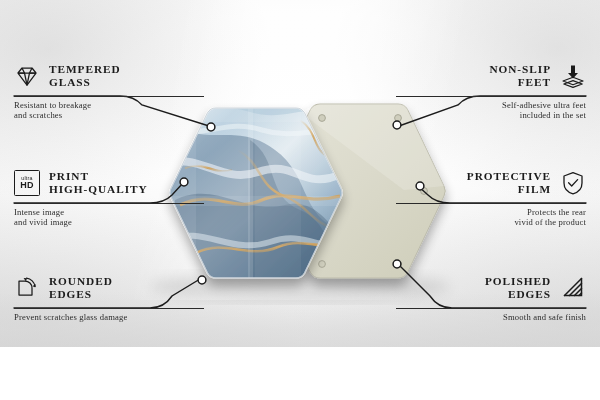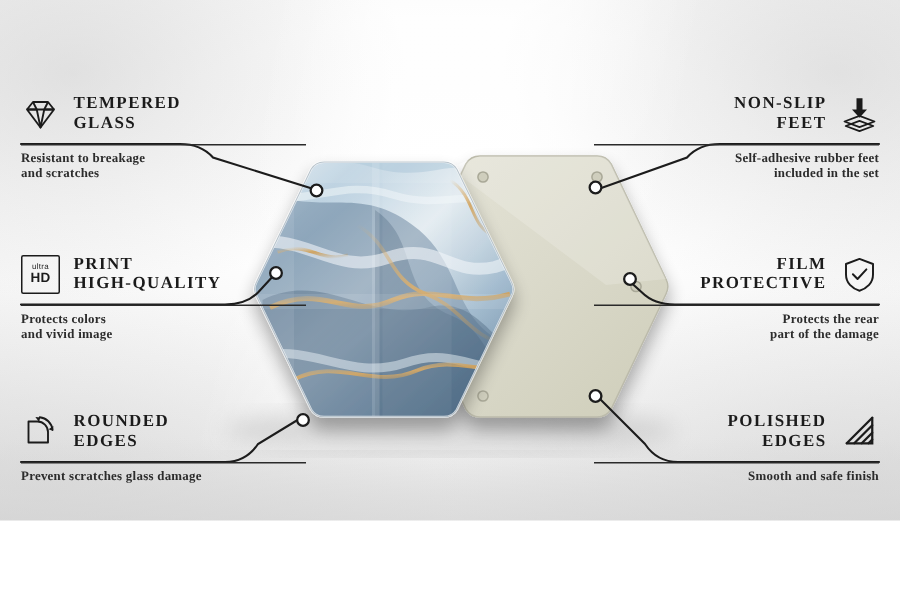--- a/index.html
+++ b/index.html
@@ -58,21 +58,21 @@
   }
   .feature.left .f-title{text-align:left;}
   .feature.right .f-title{text-align:right;}
   .f-rule{
     height:0;border-top:1.1px solid #2a2a2a;
     margin:2px 0 3px 0;width:100%;
   }
   .f-desc{
     font-family:"Liberation Serif",serif;
     font-size:8.6px;color:#2c2c2c;line-height:10.2px;
-    letter-spacing:.18px;white-space:pre-line;font-weight:bold;
+    letter-spacing:.18px;white-space:pre-line;
   }
   .f-ico{width:26px;height:26px;flex:0 0 26px;display:block;}
 
   
   .hd-badge{
     width:24px;height:24px;flex:0 0 24px;
     border:1.4px solid #1b1b1b;border-radius:1.5px;
     display:flex;flex-direction:column;align-items:center;justify-content:center;
     line-height:1;
   }
@@ -252,21 +252,21 @@
       <div class="hd-badge">
         <span class="hd-small">ultra</span>
         <span class="hd-big">HD</span>
       </div>
       <div class="f-title">
         <div>PRINT</div>
         <div>HIGH-QUALITY</div>
       </div>
     </div>
     <div class="f-rule"></div>
-    <div class="f-desc">Protects colors
+    <div class="f-desc">Intense image
 and vivid image</div>
   </div>
 
   <div class="feature left" style="top:270px;">
     <div class="f-head">
       <svg class="f-ico" viewBox="0 0 26 26">
         <g fill="none" stroke="#1b1b1b" stroke-width="1.25" stroke-linejoin="round" stroke-linecap="round">
           <path d="M5,6 V20 H18 V13 A7,7 0 0 0 11,6 Z"></path>
           <path d="M12.5,3.2 A9.5,9.5 0 0 1 21,11.5"></path>
           <path d="M9.6,3.0 L12.9,3.3 L12.0,6.4 Z" fill="#1b1b1b" stroke="none"></path>
@@ -291,40 +291,40 @@
           <path d="M13,14.2 L23,18 L13,21.8 L3,18 Z"></path>
           <path d="M13,17.6 L22.2,21 L13,24.4 L3.8,21 Z"></path>
         </g>
       </svg>
       <div class="f-title">
         <div>NON-SLIP</div>
         <div>FEET</div>
       </div>
     </div>
     <div class="f-rule"></div>
-    <div class="f-desc">Self-adhesive rubber feet
+    <div class="f-desc">Self-adhesive ultra feet
 included in the set</div>
   </div>
 
   <div class="feature right" style="top:165px;">
     <div class="f-head">
       <svg class="f-ico" viewBox="0 0 26 26">
         <g fill="none" stroke="#1b1b1b" stroke-width="1.3" stroke-linejoin="round" stroke-linecap="round">
           <path d="M13,2.6 L22,6 V13 C22,18.6 18,22.4 13,23.8 C8,22.4 4,18.6 4,13 V6 Z"></path>
           <path d="M8.6,12.8 L11.7,16 L17.6,9.6"></path>
         </g>
       </svg>
       <div class="f-title">
+        <div>PROTECTIVE</div>
         <div>FILM</div>
-        <div>PROTECTIVE</div>
       </div>
     </div>
     <div class="f-rule"></div>
     <div class="f-desc">Protects the rear
-part of the damage</div>
+vivid of the product</div>
   </div>
 
   <div class="feature right" style="top:270px;">
     <div class="f-head">
       <svg class="f-ico" viewBox="0 0 26 26">
         <g stroke="#1b1b1b" stroke-width="1.5" stroke-linecap="round">
           <path d="M21.5,3.5 L4.5,20.5"></path>
           <path d="M21.5,8.5 L9.5,20.5"></path>
           <path d="M21.5,13.5 L14.5,20.5"></path>
           <path d="M21.5,18.0 L19.0,20.5"></path>

